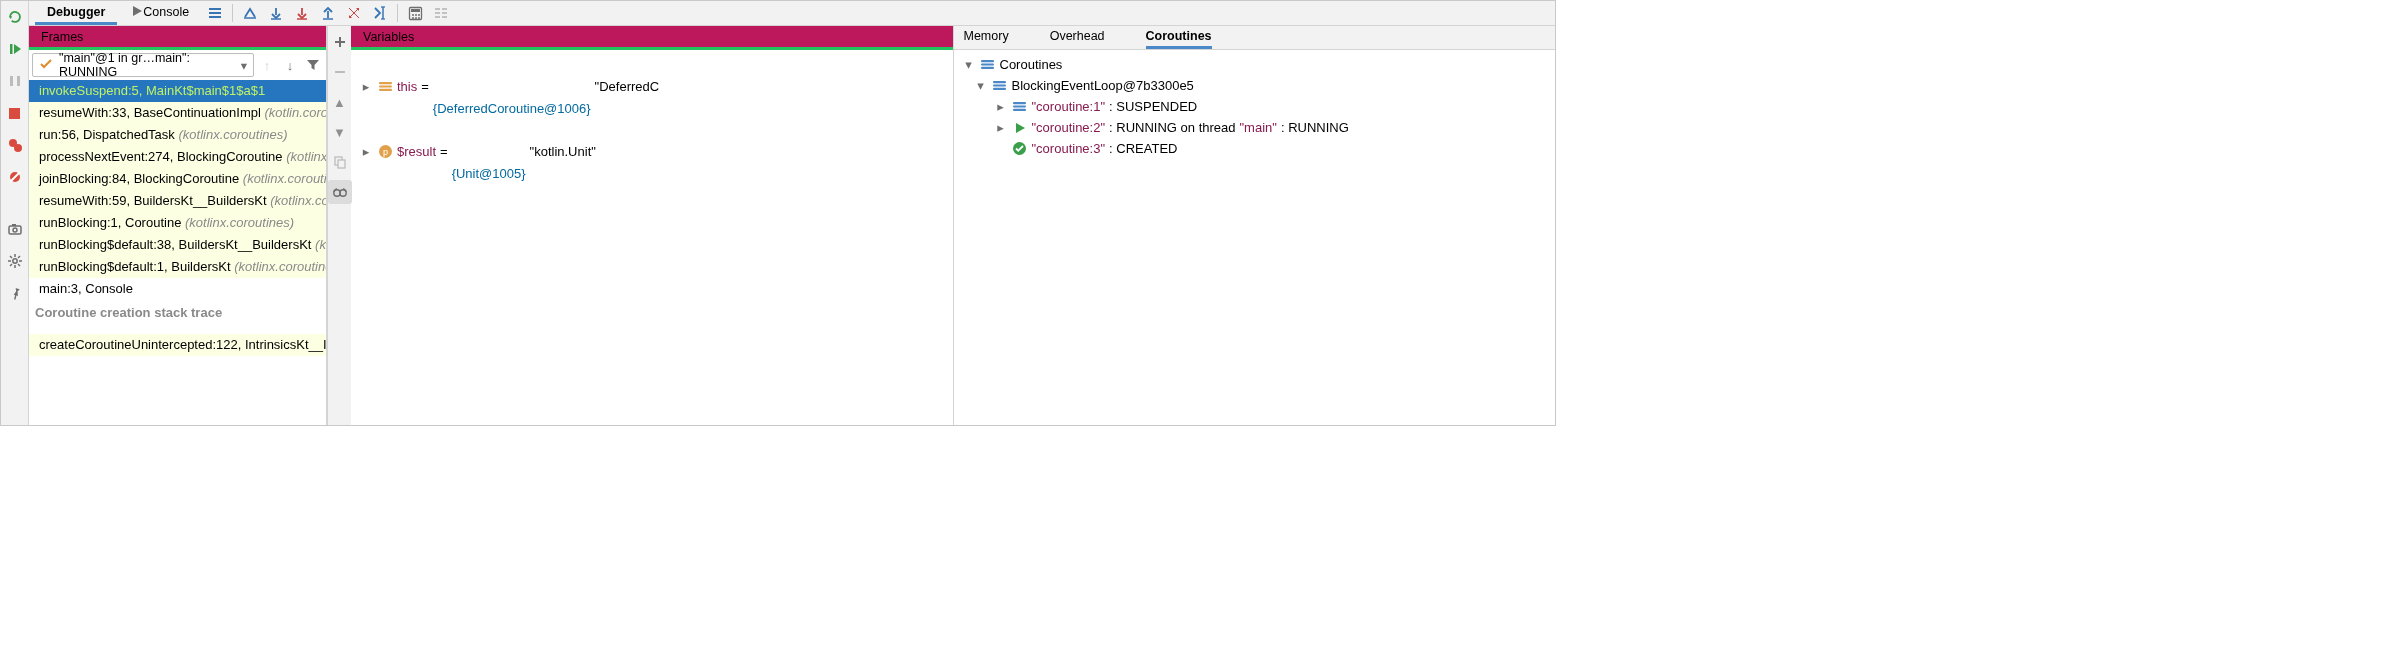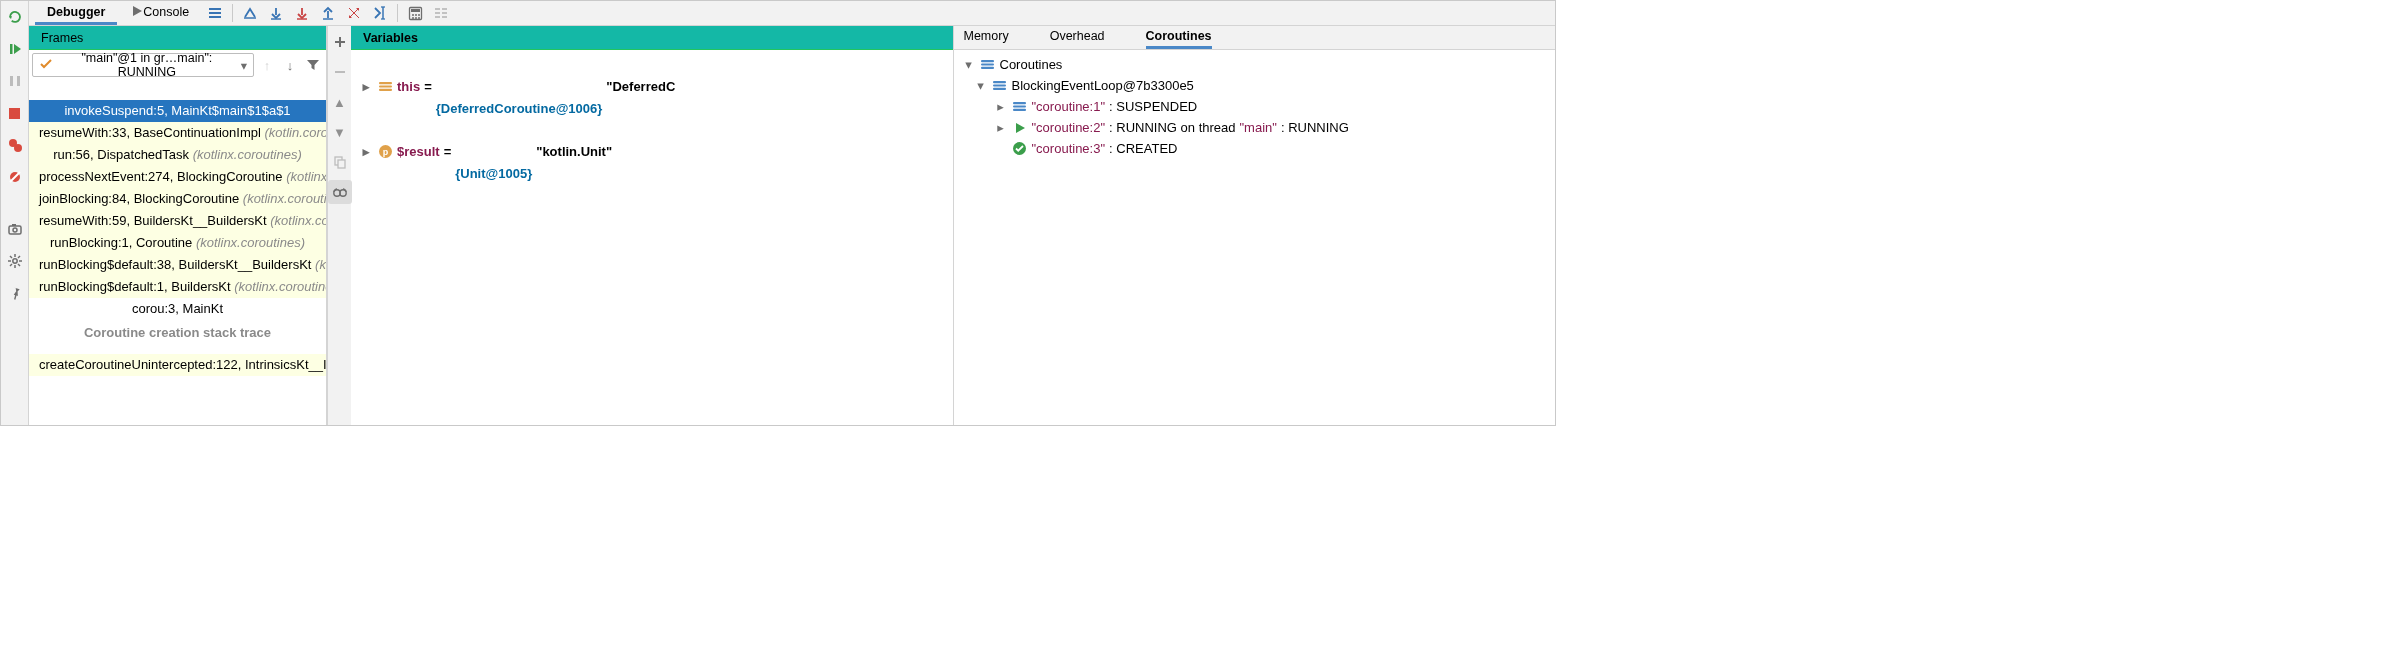--- a/index.html
+++ b/index.html
@@ -6,21 +6,21 @@
   body {
     font-family: -apple-system, BlinkMacSystemFont, "Segoe UI", sans-serif;
     font-size: 13px;
     background: #fff;
     color: #000;
     width: 1556px;
     height: 426px;
     border: 1px solid #c9c9c9;
     overflow: hidden;
   }
-  .container { display: flex; height: 100%; text-align: center; }
+  .container { display: flex; height: 100%; }
   .left-toolbar {
     width: 28px;
     background: #f2f2f2;
     border-right: 1px solid #d4d4d4;
     display: flex;
     flex-direction: column;
     align-items: center;
     padding-top: 4px;
     gap: 8px;
   }
@@ -53,29 +53,29 @@
     width: 24px; height: 24px;
     display: flex; align-items: center; justify-content: center;
     cursor: pointer;
   }
   .icon-btn.disabled { opacity: 0.4; cursor: default; }
   .panels { flex: 1; display: flex; overflow: hidden; }
   .panel-col { display: flex; flex-direction: column; border-right: 1px solid #d4d4d4; }
   .panel-col:last-child { border-right: none; }
   .panel-header {
     height: 24px;
-    background: #14b8a6;
-    border-bottom: 1px solid #22c55e;
+    background: #be185d;
+    border-bottom: 3px solid #22c55e;
     display: flex; align-items: center;
     padding-left: 12px;
     font-size: 12.5px;
     color: #000;
   }
   .frames-panel { width: 298px; }
-  .vars-panel { flex: 1; font-weight: bold; }
+  .vars-panel { flex: 1; }
   .coroutines-panel { flex: 1; }
 
   .frames-tools {
     height: 30px;
     background: #fff;
     display: flex;
     align-items: center;
     padding: 0 3px;
     gap: 3px;
     border-bottom: none;
@@ -104,21 +104,21 @@
   .frames-list {
     flex: 1; overflow: hidden;
     font-size: 13px;
     line-height: 22px;
   }
   .frame-row {
     padding: 0 10px;
     white-space: nowrap;
     overflow: hidden;
   }
-  .frame-row.selected { background: #2675bf; color: #ffffff; margin-top: 20px; }
+  .frame-row.selected { background: #2675bf; color: #bef264; }
   .frame-row.lib { background: #fdffe3; }
   .frame-row .dim { color: #8a8a8a; font-style: italic; }
   .frame-section {
     color: #8a8a8a; font-weight: 600;
     padding: 2px 6px 10px 6px;
   }
 
   .vars-body {
     flex: 1; display: flex;
   }
@@ -357,21 +357,21 @@
         <div class="frames-list" id="frames-list">
             <div class="frame-row selected"><span>invokeSuspend:5, MainKt$main$1$a$1</span></div>
             <div class="frame-row lib"><span>resumeWith:33, BaseContinuationImpl</span> <span class="dim">(kotlin.coroutin</span></div>
             <div class="frame-row lib"><span>run:56, DispatchedTask</span> <span class="dim">(kotlinx.coroutines)</span></div>
             <div class="frame-row lib"><span>processNextEvent:274, BlockingCoroutine</span> <span class="dim">(kotlinx.c</span></div>
             <div class="frame-row lib"><span>joinBlocking:84, BlockingCoroutine</span> <span class="dim">(kotlinx.coroutine</span></div>
             <div class="frame-row lib"><span>resumeWith:59, BuildersKt__BuildersKt</span> <span class="dim">(kotlinx.corou</span></div>
             <div class="frame-row lib"><span>runBlocking:1, Coroutine</span> <span class="dim">(kotlinx.coroutines)</span></div>
             <div class="frame-row lib"><span>runBlocking$default:38, BuildersKt__BuildersKt</span> <span class="dim">(kotli</span></div>
             <div class="frame-row lib"><span>runBlocking$default:1, BuildersKt</span> <span class="dim">(kotlinx.coroutines)</span></div>
-            <div class="frame-row"><span>corou:3, MainKt</span></div>
+            <div class="frame-row"><span>main:3, Console</span></div>
             <div class="frame-section">Coroutine creation stack trace</div>
             <div class="frame-row lib"><span>createCoroutineUnintercepted:122, IntrinsicsKt__Intrin</span></div>
           </div>
       </div>
 
       <div class="vars-rail">
         <div class="icon-btn">
             <svg width="14" height="14" viewBox="0 0 14 14">
               <line x1="7" y1="2" x2="7" y2="12" stroke="#6e6e6e" stroke-width="2"></line>
               <line x1="2" y1="7" x2="12" y2="7" stroke="#6e6e6e" stroke-width="2"></line>

